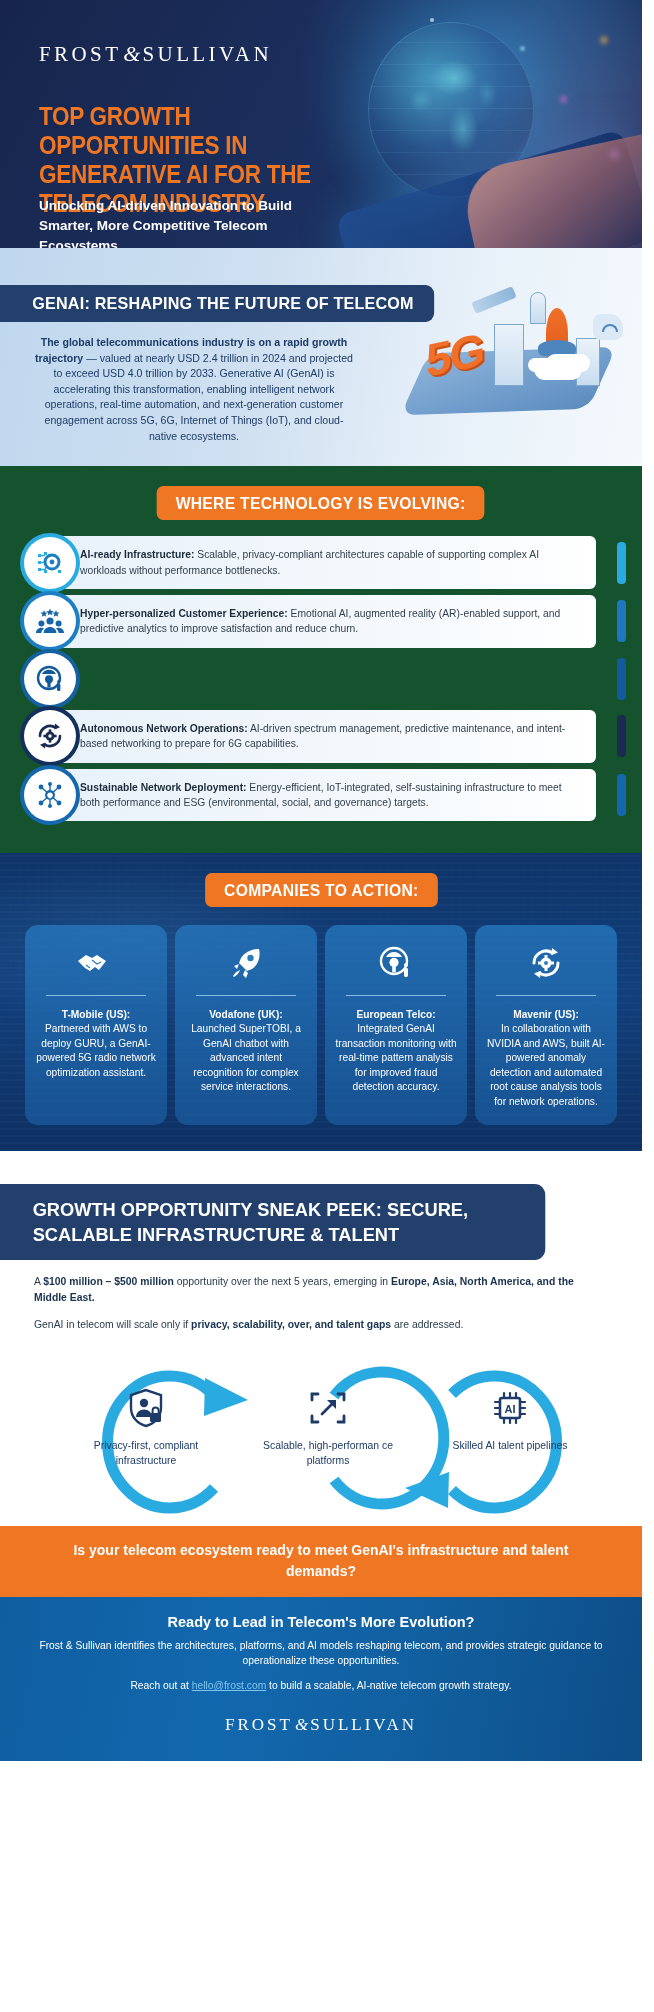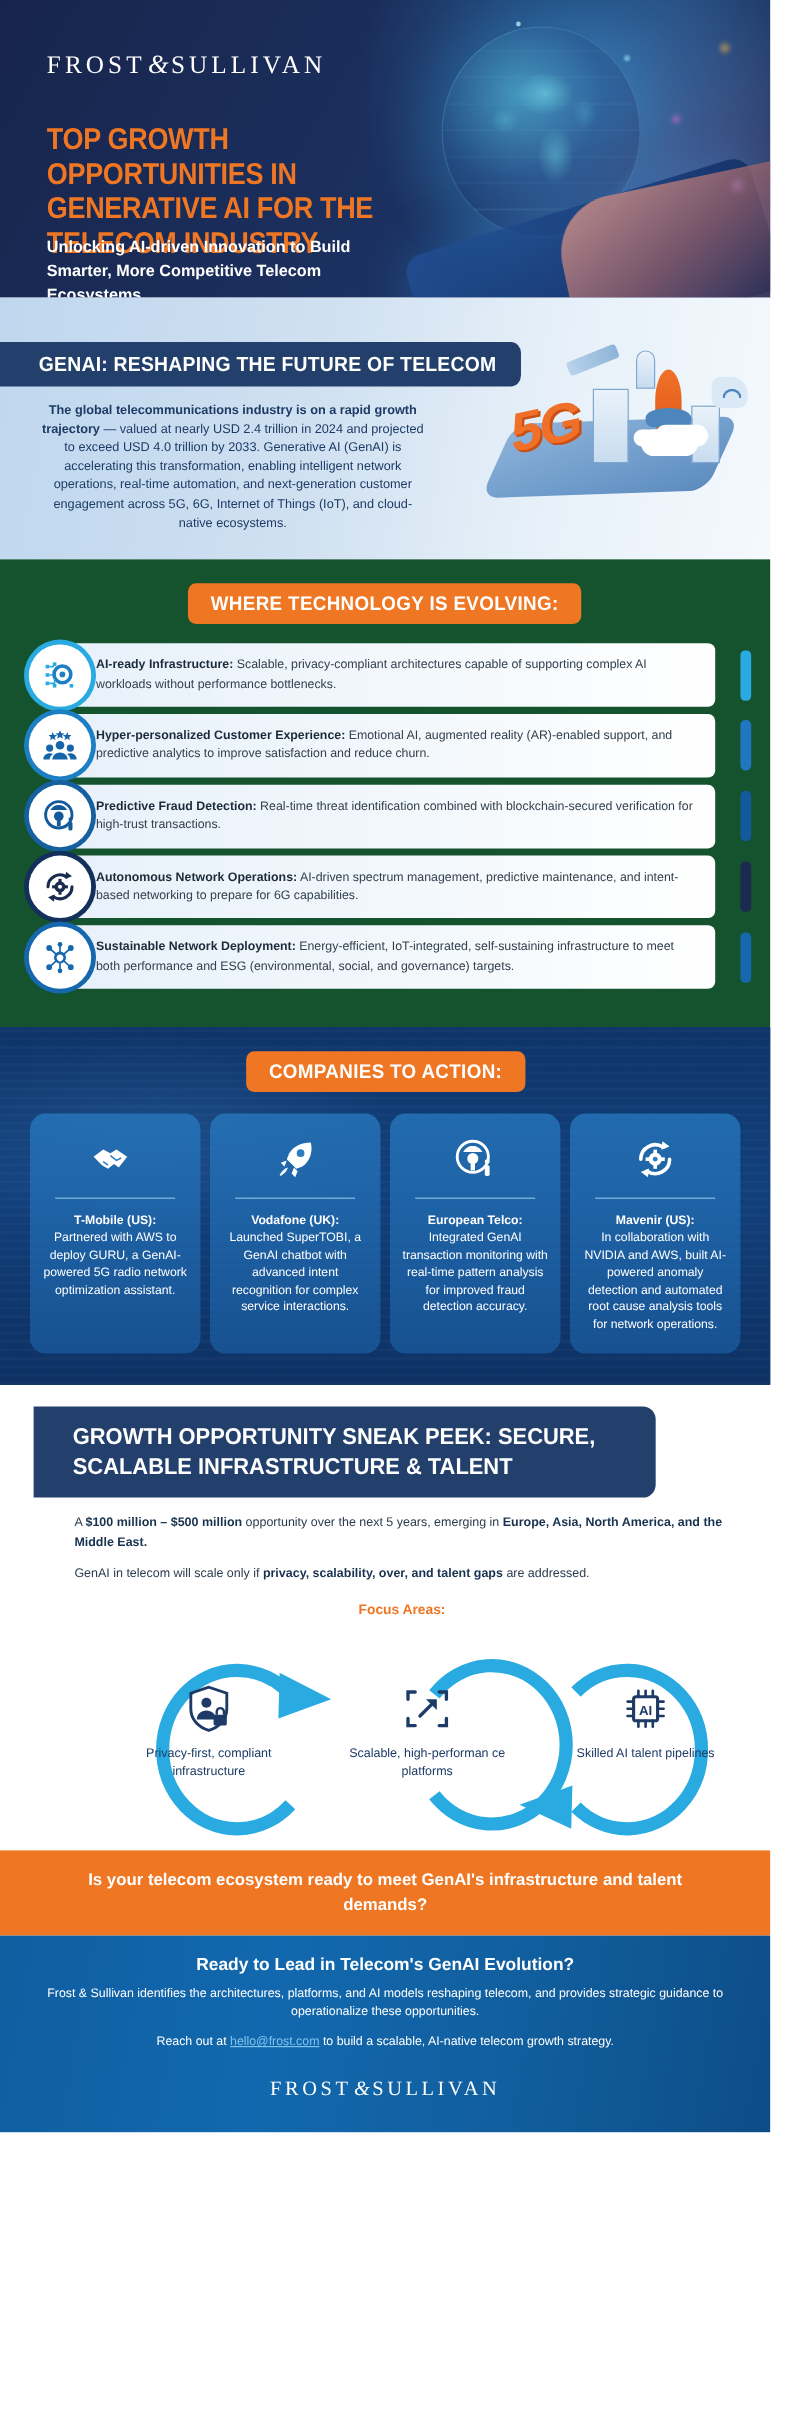--- a/index.html
+++ b/index.html
@@ -296,21 +296,21 @@
     padding: 16px 9px 16px 9px;
     text-align: center;
     color: #ffffff;
   }
   .comp-icon { height: 44px; display: flex; align-items: center; justify-content: center; }
   .comp-div { height: 1px; background: rgba(150,205,240,0.85); margin: 10px 12px 12px 12px; }
   .comp-name { font-size: 10.2px; font-weight: bold; line-height: 14px; display: block; }
   .comp-desc { font-size: 10.2px; line-height: 14.5px; display: block; }
 
   
-  .sneak { background: #ffffff; padding: 18px 0 0 0; margin-left: 28px; }
+  .sneak { background: #ffffff; padding: 33px 0 0 0; }
   .sneak-head {
     background: #23406c;
     color: #ffffff;
     font-family: "Liberation Sans Narrow", "Liberation Sans", sans-serif;
     font-weight: bold;
     font-size: 19px;
     line-height: 25px;
     text-transform: uppercase;
     padding: 13px 40px 13px 34px;
     margin-right: 74px;
@@ -477,23 +477,20 @@
         <div class="evo-icon" style="box-shadow:0 0 0 4px #15609f;">
           <svg width="28" height="28" viewBox="0 0 28 28" aria-hidden="true">
             <circle cx="13" cy="13" r="11" fill="none" stroke="#125a9c" stroke-width="2.4"></circle>
             <path d="M6 9c1.6-3 4-4.2 7-4.2S18.4 6 20 9z" fill="#125a9c"></path>
             <circle cx="13" cy="14.2" r="4" fill="#125a9c"></circle>
             <rect x="11.4" y="17.6" width="3.2" height="5" fill="#125a9c"></rect>
             <rect x="21" y="19" width="3.4" height="7" rx="1.2" fill="#125a9c"></rect>
             <circle cx="22.7" cy="16.6" r="1.6" fill="#125a9c"></circle>
           </svg>
         </div>
-        <div class="evo-card">
-          <p class="evo-text"><b>Predictive Fraud Detection:</b><span> Real-time threat identification combined with blockchain-secured verification for high-trust transactions.</span></p>
-        </div>
         <div class="evo-bar" style="background:#125a9c;"></div>
       </div>
 
       <div class="evo-row">
         <div class="evo-icon" style="box-shadow:0 0 0 4px #13305c;">
           <svg width="28" height="28" viewBox="0 0 28 28" aria-hidden="true">
             <path d="M4 14a10 10 0 0 1 15.5-8.3" fill="none" stroke="#1b2b50" stroke-width="2.6" stroke-linecap="round"></path>
             <polygon points="19,1.5 24,5.2 18.4,7.6" fill="#1b2b50"></polygon>
             <path d="M24 14a10 10 0 0 1-15.5 8.3" fill="none" stroke="#1b2b50" stroke-width="2.6" stroke-linecap="round"></path>
             <polygon points="9,26.5 4,22.8 9.6,20.4" fill="#1b2b50"></polygon>
@@ -613,21 +610,20 @@
     </div>
   </section>
 
   <section class="sneak">
     <div class="sneak-head">GROWTH OPPORTUNITY SNEAK PEEK: SECURE, SCALABLE INFRASTRUCTURE &amp; TALENT</div>
 
     <p class="sneak-p"><span>A </span><b>$100 million – $500 million</b><span> opportunity over the next 5 years, emerging in </span><b>Europe, Asia, North America, and the Middle East.</b></p>
 
     <p class="sneak-p" style="margin-top:11px;"><span>GenAI in telecom will scale only if </span><b>privacy, scalability, over, and talent gaps</b><span> are addressed.</span></p>
 
-    <div class="focus-label">Focus Areas:</div>
 
     <div class="focus-wrap">
       <svg class="focus-svg" width="654" height="188" viewBox="0 0 654 188" aria-hidden="true">
         <g fill="none" stroke="#29abe2" stroke-width="11">
           <path d="M214 58 A62 66 0 1 0 214 150"></path>
           <path d="M334 142 A62 66 0 1 0 334 58"></path>
           <path d="M452 56 A62 66 0 1 1 452 152"></path>
         </g>
         <polygon points="205,40 248,62 204,78" fill="#29abe2"></polygon>
         <polygon points="448,170 405,150 449,134" fill="#29abe2"></polygon>
@@ -673,21 +669,21 @@
         <span class="focus-text">Skilled AI talent pipelines</span>
       </div>
     </div>
   </section>
 
   <section class="cta-orange">
     <span>Is your telecom ecosystem ready to meet GenAI's infrastructure and talent demands?</span>
   </section>
 
   <section class="cta-blue">
-    <span class="cta-h">Ready to Lead in Telecom's GenAI Evolution?</span>
+    <span class="cta-h">Ready to Lead in Telecom's More Evolution?</span>
     <span class="cta-p">Frost &amp; Sullivan identifies the architectures, platforms, and AI models reshaping telecom, and provides strategic guidance to operationalize these opportunities.</span>
     <span class="cta-p2"><span>Reach out at </span><a class="cta-mail" href="#">hello@frost.com</a><span> to build a scalable, AI-native telecom growth strategy.</span></span>
 
     <div class="footer-logo">
       <span>FROST</span><span class="amp">&amp;</span><span>SULLIVAN</span>
     </div>
   </section>
 
 </div>
 

